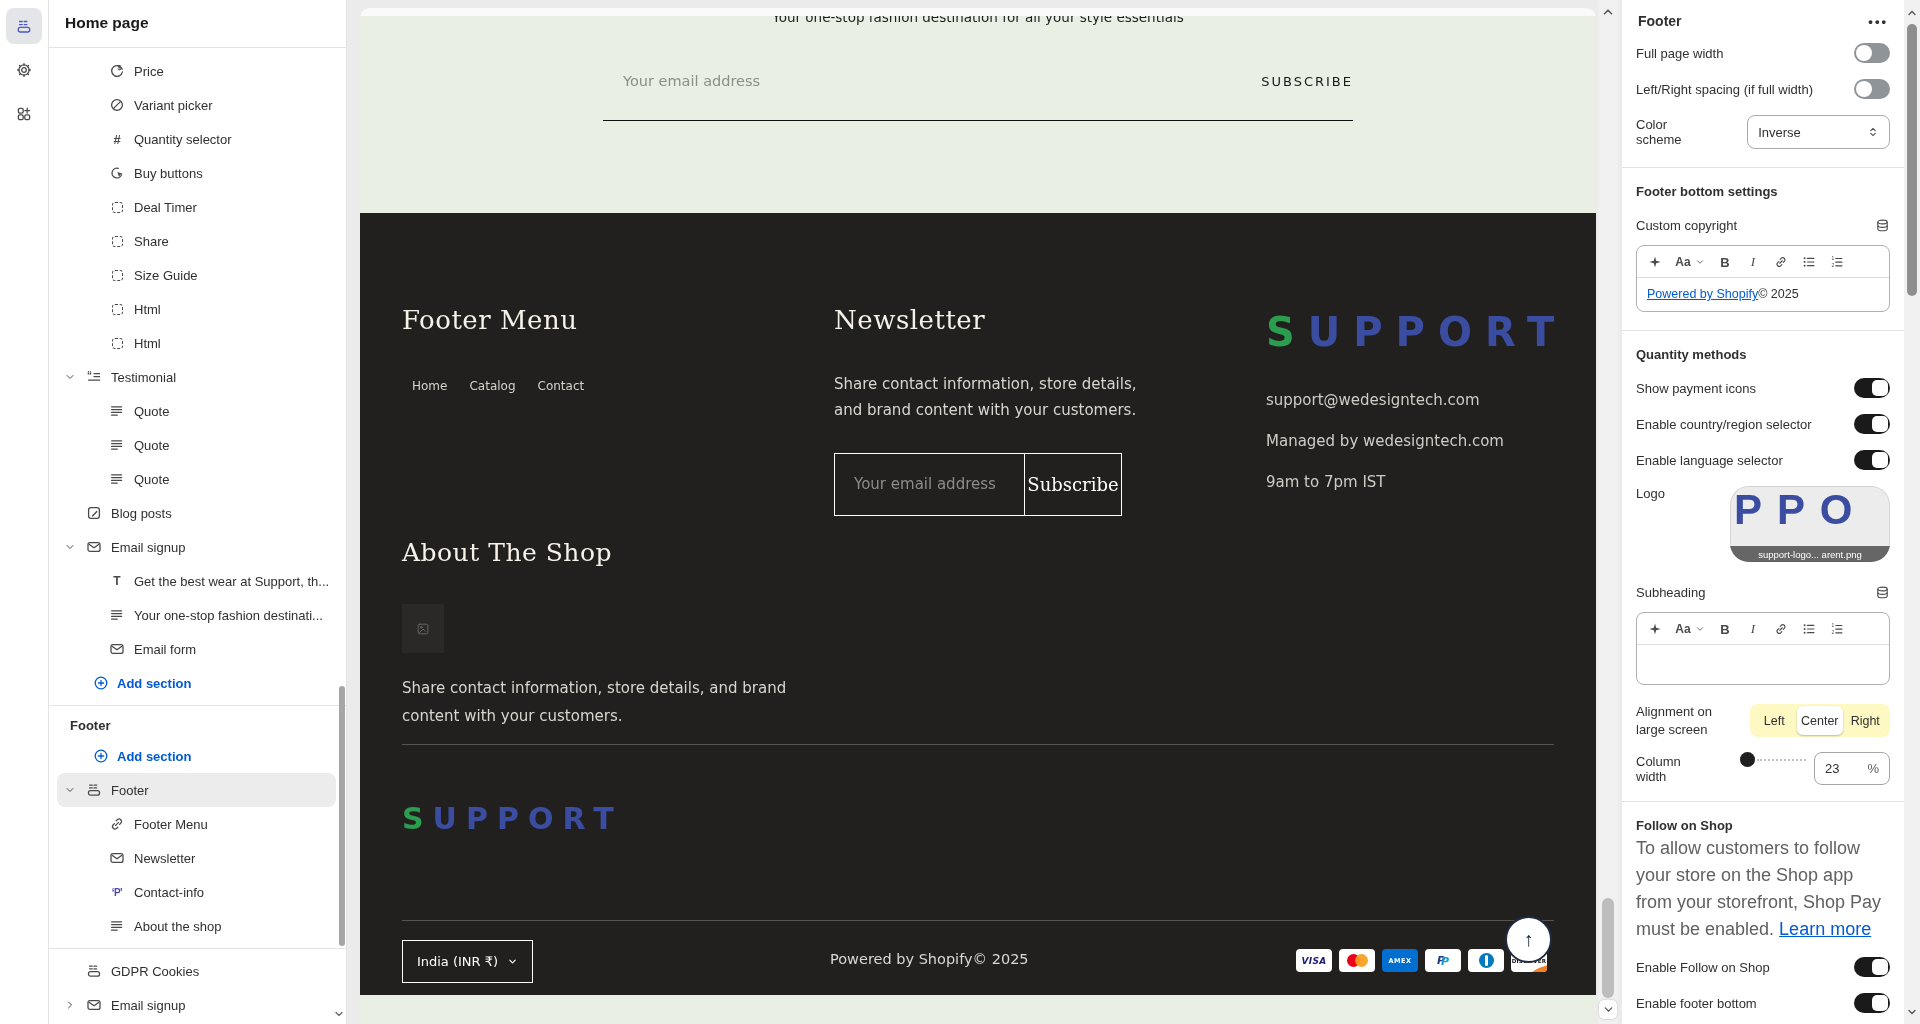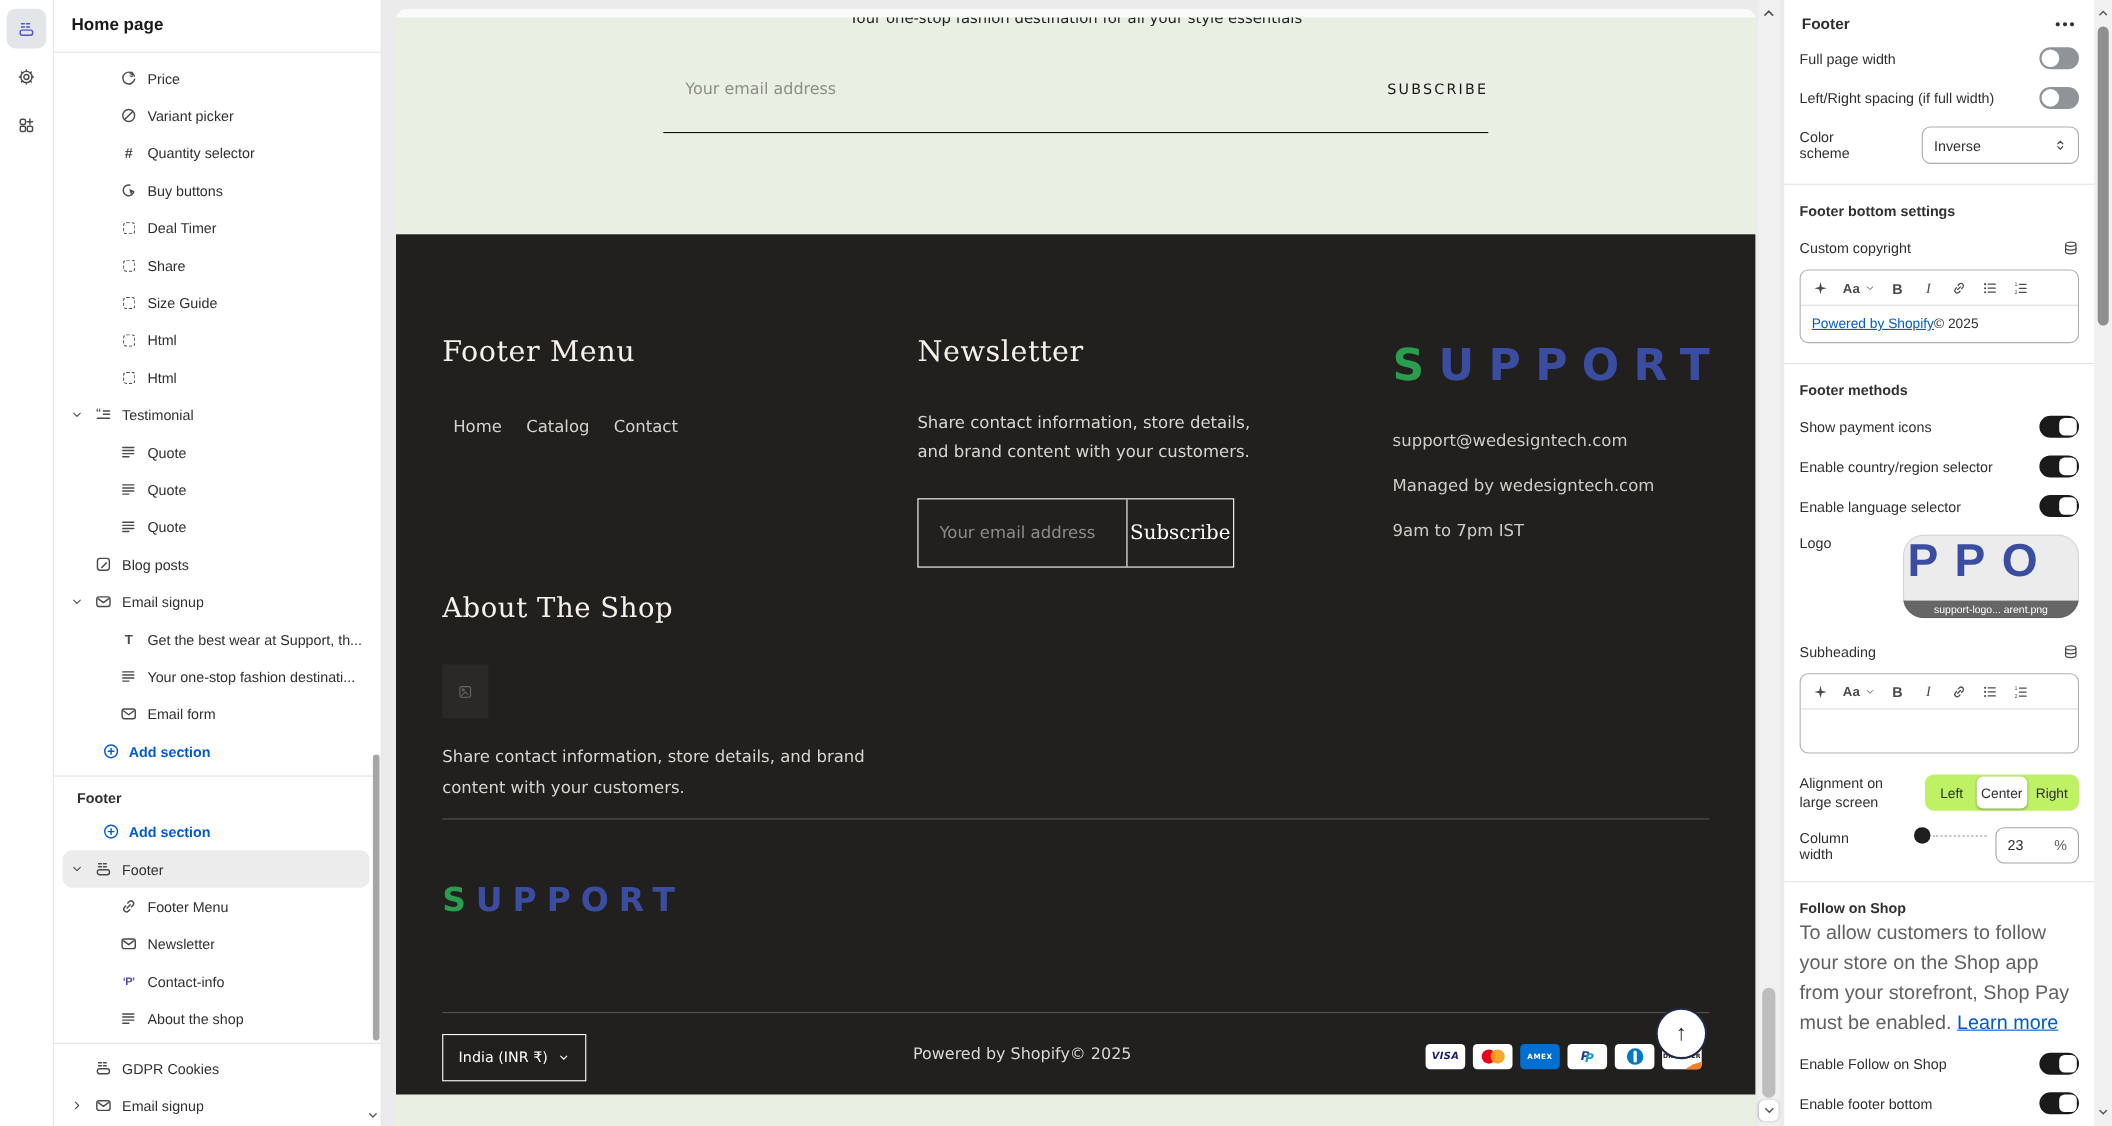--- a/index.html
+++ b/index.html
@@ -48,21 +48,21 @@
   .hero-form-row { display:flex; align-items:center; justify-content:space-between; height:42px; }
   .hero-input { border:0; background:transparent; outline:none; width:420px; padding-left:20px;
     font-size:14.5px; font-family:"DejaVu Sans", sans-serif; color:#1f1f1f; }
   .hero-input::placeholder { color:#8b8f87; }
   .hero-sub { font-size:13px; letter-spacing:2px; color:#1a1a1a; font-family:"DejaVu Sans", sans-serif; cursor:pointer; }
   .hero-line { border-top:1.5px solid #111; margin-top:18px; }
 
   .store-footer { position:relative; height:782px; color:#d6d3cd; font-family:"DejaVu Sans", sans-serif; }
   .f-h { font-family:"DejaVu Serif", serif; font-weight:500; color:#f6f2ea; font-size:26px; letter-spacing:.5px; }
   .f-col-menu { position:absolute; left:42px; top:92px; }
-  .f-links { display:flex; gap:22px; margin:44px 0 0 10px; font-size:15px; }
+  .f-links { display:flex; gap:22px; margin:44px 0 0 10px; font-size:12px; }
   .f-links span { cursor:pointer; }
   .f-col-news { position:absolute; left:474px; top:92px; width:310px; }
   .f-news-text { margin-top:36px; font-size:15px; line-height:1.75; color:#d9d6d0; }
   .f-form { margin-top:29px; width:288px; height:63px; border:1px solid #fff; display:flex; }
   .f-form input { flex:1; min-width:0; background:transparent; border:0; outline:none; padding-left:19px;
     font-size:15px; color:#eee; font-family:"DejaVu Sans", sans-serif; }
   .f-form input::placeholder { color:#8f8c87; }
   .f-form-btn { width:97px; border-left:1px solid #fff; display:flex; align-items:center; justify-content:center;
     font-family:"DejaVu Serif", serif; font-size:18px; color:#fff; cursor:pointer; }
   .f-col-contact { position:absolute; left:906px; top:96px; width:300px; }
@@ -131,21 +131,21 @@
   .ed-toolbar .ic { color:#4a4a4a; }
   .ed-content { border-top:1px solid #dcdcdc; padding:9px 10px; min-height:34px; font-size:12.5px; }
   .ed-content.empty { min-height:40px; }
   .ed-link { color:#005bd3; text-decoration:underline; cursor:pointer; }
   .logo-row { display:flex; justify-content:space-between; margin-bottom:20px; }
   .logo-thumb { width:160px; height:76px; border-radius:19px; background:#ececec; position:relative; overflow:hidden;
     box-shadow:inset 0 0 0 1px rgba(0,0,0,.1); cursor:pointer; }
   .logo-thumb .letters { position:absolute; left:4px; top:0px; font-size:42px; font-weight:800; color:#3b4da0; letter-spacing:2px; }
   .logo-thumb .fname { position:absolute; left:0; right:0; bottom:0; background:rgba(64,64,64,.78); color:#fff;
     font-size:9.5px; text-align:center; padding:2.5px 0; }
-  .seg { background:#bef264; border-radius:8px; display:flex; padding:2px; width:160px; height:33px; }
+  .seg { background:#fef9c3; border-radius:8px; display:flex; padding:2px; width:160px; height:33px; }
   .seg span { flex:1; display:flex; align-items:center; justify-content:center; font-size:12.5px; cursor:pointer;
     border-radius:6px; color:#303030; }
   .seg span.sel { background:#fff; box-shadow:0 1px 2px rgba(0,0,0,.25); }
   .al-label { width:92px; line-height:1.35; }
   .slider { display:flex; align-items:center; width:66px; margin-right:8px; }
   .knob { width:15px; height:15px; border-radius:50%; background:#1f1f1f; flex:none; }
   .track { flex:1; border-top:2.5px dotted #c4c4c4; margin-left:2px; }
   .val-box { width:76px; height:33px; border:1px solid #a5a5a5; border-radius:8px; display:flex;
     align-items:center; justify-content:space-between; padding:0 10px; }
   .val-box .unit { color:#5f5f5f; }
@@ -653,21 +653,21 @@
               <text x="1.6" y="6" font-size="5.6" fill="#4a4a4a" stroke="none">1</text>
               <text x="1.6" y="14" font-size="5.6" fill="#4a4a4a" stroke="none">2</text>
             </svg>
           </span>
         </div>
       <div class="ed-content">
         <span class="ed-link">Powered by Shopify</span><span>© 2025</span>
       </div>
     </div>
     <div class="p-hr"></div>
-    <div class="p-heading">Footer methods</div>
+    <div class="p-heading">Quantity methods</div>
     <div class="p-row">
       <span class="p-label">Show payment icons</span>
       <span class="tg on"></span>
     </div>
     <div class="p-row">
       <span class="p-label">Enable country/region selector</span>
       <span class="tg on"></span>
     </div>
     <div class="p-row">
       <span class="p-label">Enable language selector</span>

